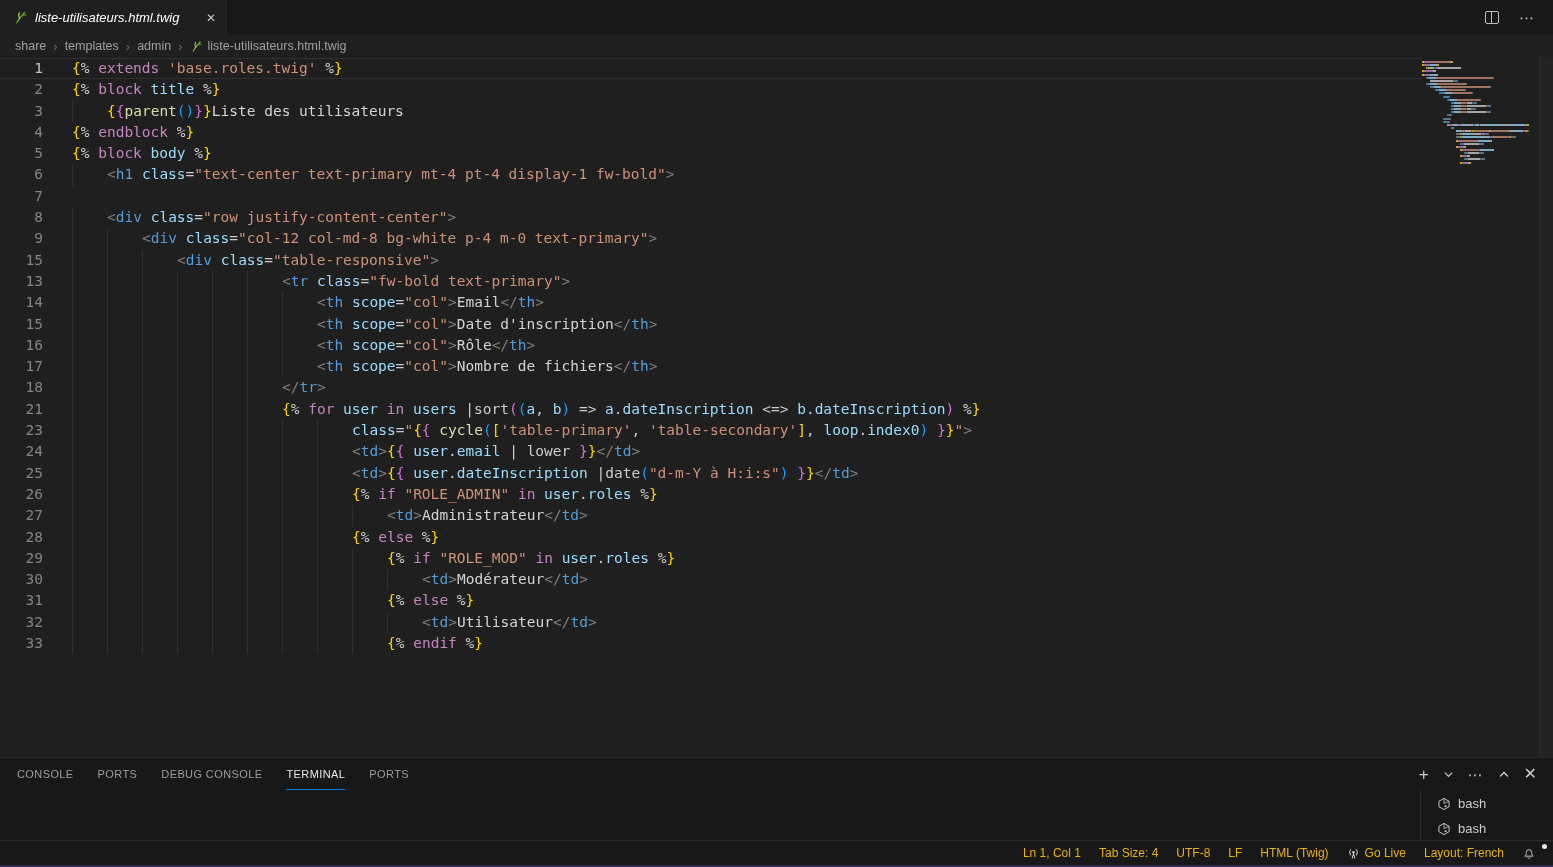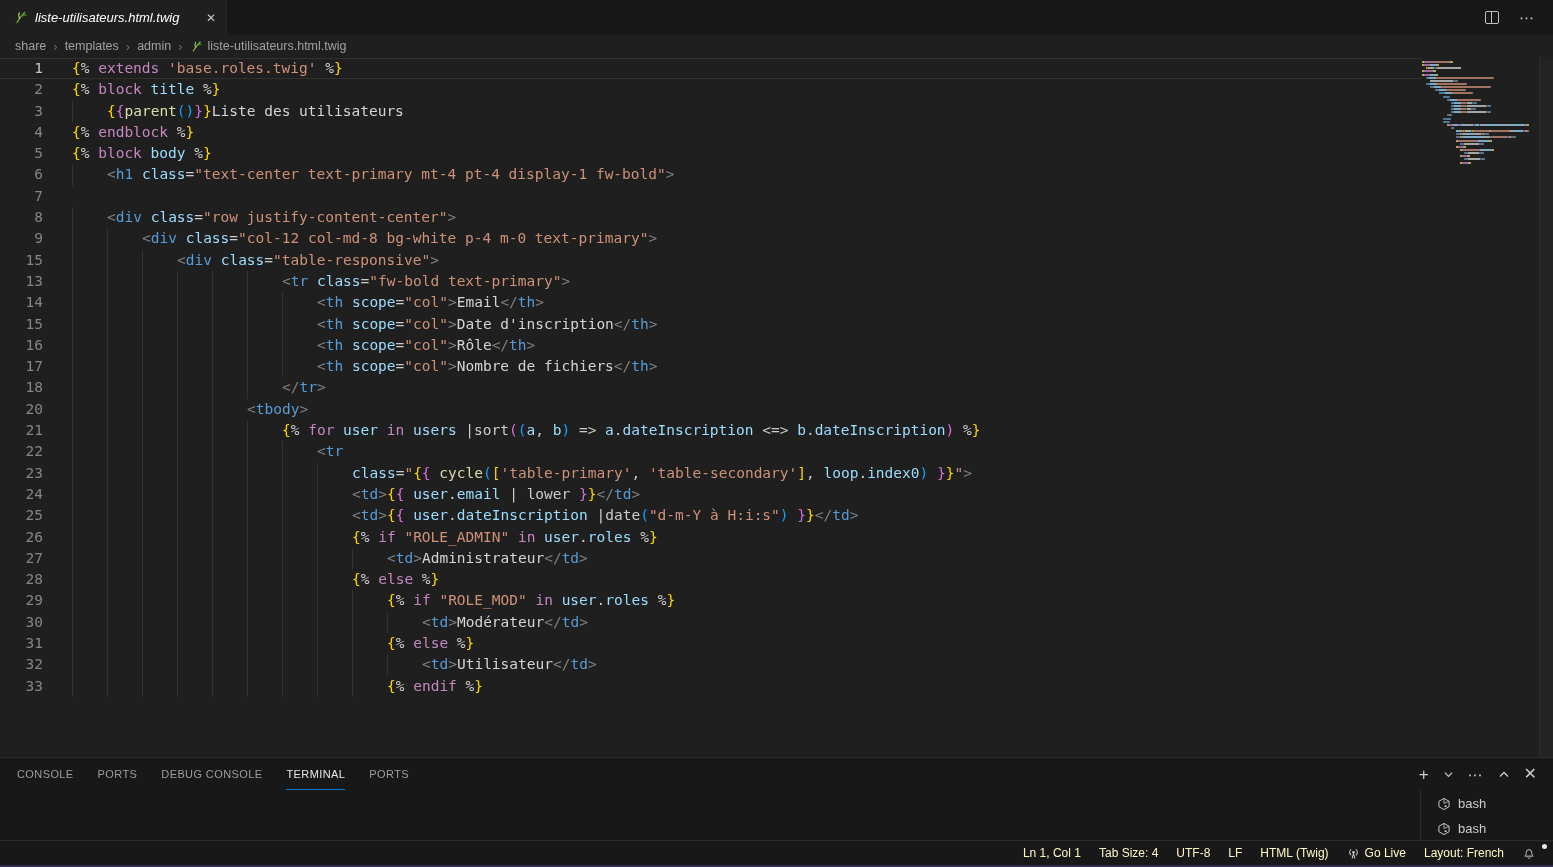--- a/index.html
+++ b/index.html
@@ -59,21 +59,21 @@
   .plus-ic{font-size:17px;font-weight:400;}
   .panel-body{position:relative;height:50px;}
   .term-list{position:absolute;right:0;top:0;width:133px;height:100%;border-left:1px solid #2b2b2b;
              box-sizing:border-box;padding-top:1px;}
   .trow{display:flex;align-items:center;height:25px;padding-left:16px;gap:7px;font-size:13px;
         color:#cccccc;cursor:pointer;}
 
   
   .statusbar{height:25px;background:#181818;border-top:1px solid #2b2b2b;box-sizing:border-box;
              display:flex;align-items:center;justify-content:flex-end;font-size:12px;
-             color:#fef9c3;padding-right:8px;}
+             color:#eab308;padding-right:8px;}
   .sitem{padding:0 9px;display:flex;align-items:center;gap:5px;cursor:pointer;white-space:nowrap;}
   .bell-wrap{position:relative;display:inline-flex;}
   .bell-dot{position:absolute;right:-2px;top:-2px;width:5px;height:5px;border-radius:50%;background:#e7e7e7;}
   .bottom-strip{height:2px;background:#322a54;}
   svg{display:block;}
 </style>
 </head>
 <body>
 
 <div class="window">
@@ -127,23 +127,21 @@
         <div class="cl"><span class="num">7</span></div>
         <div class="cl"><span class="num">8</span><span class="lc"><span class="guide"></span><span class="g">&lt;</span><span class="t">div</span><span class="a"> class</span><span class="w">=</span><span class="s">"row justify-content-center"</span><span class="g">&gt;</span></span></div>
         <div class="cl"><span class="num">9</span><span class="lc"><span class="guide"></span><span class="guide"></span><span class="g">&lt;</span><span class="t">div</span><span class="a"> class</span><span class="w">=</span><span class="s">"col-12 col-md-8 bg-white p-4 m-0 text-primary"</span><span class="g">&gt;</span></span></div>
         <div class="cl"><span class="num">15</span><span class="lc"><span class="guide"></span><span class="guide"></span><span class="guide"></span><span class="g">&lt;</span><span class="t">div</span><span class="a"> class</span><span class="w">=</span><span class="s">"table-responsive"</span><span class="g">&gt;</span></span></div>
         <div class="cl"><span class="num">13</span><span class="lc"><span class="guide"></span><span class="guide"></span><span class="guide"></span><span class="guide"></span><span class="guide"></span><span class="guide"></span><span class="g">&lt;</span><span class="t">tr</span><span class="a"> class</span><span class="w">=</span><span class="s">"fw-bold text-primary"</span><span class="g">&gt;</span></span></div>
         <div class="cl"><span class="num">14</span><span class="lc"><span class="guide"></span><span class="guide"></span><span class="guide"></span><span class="guide"></span><span class="guide"></span><span class="guide"></span><span class="guide"></span><span class="g">&lt;</span><span class="t">th</span><span class="a"> scope</span><span class="w">=</span><span class="s">"col"</span><span class="g">&gt;</span><span class="x">Email</span><span class="g">&lt;/</span><span class="t">th</span><span class="g">&gt;</span></span></div>
         <div class="cl"><span class="num">15</span><span class="lc"><span class="guide"></span><span class="guide"></span><span class="guide"></span><span class="guide"></span><span class="guide"></span><span class="guide"></span><span class="guide"></span><span class="g">&lt;</span><span class="t">th</span><span class="a"> scope</span><span class="w">=</span><span class="s">"col"</span><span class="g">&gt;</span><span class="x">Date d'inscription</span><span class="g">&lt;/</span><span class="t">th</span><span class="g">&gt;</span></span></div>
         <div class="cl"><span class="num">16</span><span class="lc"><span class="guide"></span><span class="guide"></span><span class="guide"></span><span class="guide"></span><span class="guide"></span><span class="guide"></span><span class="guide"></span><span class="g">&lt;</span><span class="t">th</span><span class="a"> scope</span><span class="w">=</span><span class="s">"col"</span><span class="g">&gt;</span><span class="x">Rôle</span><span class="g">&lt;/</span><span class="t">th</span><span class="g">&gt;</span></span></div>
         <div class="cl"><span class="num">17</span><span class="lc"><span class="guide"></span><span class="guide"></span><span class="guide"></span><span class="guide"></span><span class="guide"></span><span class="guide"></span><span class="guide"></span><span class="g">&lt;</span><span class="t">th</span><span class="a"> scope</span><span class="w">=</span><span class="s">"col"</span><span class="g">&gt;</span><span class="x">Nombre de fichiers</span><span class="g">&lt;/</span><span class="t">th</span><span class="g">&gt;</span></span></div>
         <div class="cl"><span class="num">18</span><span class="lc"><span class="guide"></span><span class="guide"></span><span class="guide"></span><span class="guide"></span><span class="guide"></span><span class="guide"></span><span class="g">&lt;/</span><span class="t">tr</span><span class="g">&gt;</span></span></div>
-        <div class="cl"><span class="num">20</span><span class="lc"><span class="guide"></span><span class="guide"></span><span class="guide"></span><span class="guide"></span><span class="guide"></span><span class="g">&lt;</span><span class="t">tbody</span><span class="g">&gt;</span></span></div>
         <div class="cl"><span class="num">21</span><span class="lc"><span class="guide"></span><span class="guide"></span><span class="guide"></span><span class="guide"></span><span class="guide"></span><span class="guide"></span><span class="y">{</span><span class="w">%</span><span class="k"> for</span><span class="v"> user</span><span class="k"> in</span><span class="v"> users</span><span class="w"> |sort</span><span class="p">(</span><span class="bl">(</span><span class="v">a</span><span class="w">, </span><span class="v">b</span><span class="bl">)</span><span class="w"> =&gt; </span><span class="v">a</span><span class="w">.</span><span class="v">dateInscription</span><span class="w"> &lt;=&gt; </span><span class="v">b</span><span class="w">.</span><span class="v">dateInscription</span><span class="p">)</span><span class="w"> %</span><span class="y">}</span></span></div>
-        <div class="cl"><span class="num">22</span><span class="lc"><span class="guide"></span><span class="guide"></span><span class="guide"></span><span class="guide"></span><span class="guide"></span><span class="guide"></span><span class="guide"></span><span class="g">&lt;</span><span class="t">tr</span></span></div>
         <div class="cl"><span class="num">23</span><span class="lc"><span class="guide"></span><span class="guide"></span><span class="guide"></span><span class="guide"></span><span class="guide"></span><span class="guide"></span><span class="guide"></span><span class="guide"></span><span class="a">class</span><span class="w">=</span><span class="s">"</span><span class="y">{</span><span class="p">{</span><span class="f"> cycle</span><span class="bl">(</span><span class="y">[</span><span class="s">'table-primary'</span><span class="w">, </span><span class="s">'table-secondary'</span><span class="y">]</span><span class="w">, </span><span class="v">loop</span><span class="w">.</span><span class="v">index0</span><span class="bl">)</span><span class="p"> }</span><span class="y">}</span><span class="s">"</span><span class="g">&gt;</span></span></div>
         <div class="cl"><span class="num">24</span><span class="lc"><span class="guide"></span><span class="guide"></span><span class="guide"></span><span class="guide"></span><span class="guide"></span><span class="guide"></span><span class="guide"></span><span class="guide"></span><span class="g">&lt;</span><span class="t">td</span><span class="g">&gt;</span><span class="y">{</span><span class="p">{</span><span class="v"> user</span><span class="w">.</span><span class="v">email</span><span class="w"> | lower</span><span class="p"> }</span><span class="y">}</span><span class="g">&lt;/</span><span class="t">td</span><span class="g">&gt;</span></span></div>
         <div class="cl"><span class="num">25</span><span class="lc"><span class="guide"></span><span class="guide"></span><span class="guide"></span><span class="guide"></span><span class="guide"></span><span class="guide"></span><span class="guide"></span><span class="guide"></span><span class="g">&lt;</span><span class="t">td</span><span class="g">&gt;</span><span class="y">{</span><span class="p">{</span><span class="v"> user</span><span class="w">.</span><span class="v">dateInscription</span><span class="w"> |date</span><span class="bl">(</span><span class="s">"d-m-Y à H:i:s"</span><span class="bl">)</span><span class="p"> }</span><span class="y">}</span><span class="g">&lt;/</span><span class="t">td</span><span class="g">&gt;</span></span></div>
         <div class="cl"><span class="num">26</span><span class="lc"><span class="guide"></span><span class="guide"></span><span class="guide"></span><span class="guide"></span><span class="guide"></span><span class="guide"></span><span class="guide"></span><span class="guide"></span><span class="y">{</span><span class="w">%</span><span class="k"> if</span><span class="s"> "ROLE_ADMIN"</span><span class="k"> in</span><span class="v"> user</span><span class="w">.</span><span class="v">roles</span><span class="w"> %</span><span class="y">}</span></span></div>
         <div class="cl"><span class="num">27</span><span class="lc"><span class="guide"></span><span class="guide"></span><span class="guide"></span><span class="guide"></span><span class="guide"></span><span class="guide"></span><span class="guide"></span><span class="guide"></span><span class="guide"></span><span class="g">&lt;</span><span class="t">td</span><span class="g">&gt;</span><span class="x">Administrateur</span><span class="g">&lt;/</span><span class="t">td</span><span class="g">&gt;</span></span></div>
         <div class="cl"><span class="num">28</span><span class="lc"><span class="guide"></span><span class="guide"></span><span class="guide"></span><span class="guide"></span><span class="guide"></span><span class="guide"></span><span class="guide"></span><span class="guide"></span><span class="y">{</span><span class="w">%</span><span class="k"> else</span><span class="w"> %</span><span class="y">}</span></span></div>
         <div class="cl"><span class="num">29</span><span class="lc"><span class="guide"></span><span class="guide"></span><span class="guide"></span><span class="guide"></span><span class="guide"></span><span class="guide"></span><span class="guide"></span><span class="guide"></span><span class="guide"></span><span class="y">{</span><span class="w">%</span><span class="k"> if</span><span class="s"> "ROLE_MOD"</span><span class="k"> in</span><span class="v"> user</span><span class="w">.</span><span class="v">roles</span><span class="w"> %</span><span class="y">}</span></span></div>
         <div class="cl"><span class="num">30</span><span class="lc"><span class="guide"></span><span class="guide"></span><span class="guide"></span><span class="guide"></span><span class="guide"></span><span class="guide"></span><span class="guide"></span><span class="guide"></span><span class="guide"></span><span class="guide"></span><span class="g">&lt;</span><span class="t">td</span><span class="g">&gt;</span><span class="x">Modérateur</span><span class="g">&lt;/</span><span class="t">td</span><span class="g">&gt;</span></span></div>
         <div class="cl"><span class="num">31</span><span class="lc"><span class="guide"></span><span class="guide"></span><span class="guide"></span><span class="guide"></span><span class="guide"></span><span class="guide"></span><span class="guide"></span><span class="guide"></span><span class="guide"></span><span class="y">{</span><span class="w">%</span><span class="k"> else</span><span class="w"> %</span><span class="y">}</span></span></div>
         <div class="cl"><span class="num">32</span><span class="lc"><span class="guide"></span><span class="guide"></span><span class="guide"></span><span class="guide"></span><span class="guide"></span><span class="guide"></span><span class="guide"></span><span class="guide"></span><span class="guide"></span><span class="guide"></span><span class="g">&lt;</span><span class="t">td</span><span class="g">&gt;</span><span class="x">Utilisateur</span><span class="g">&lt;/</span><span class="t">td</span><span class="g">&gt;</span></span></div>

